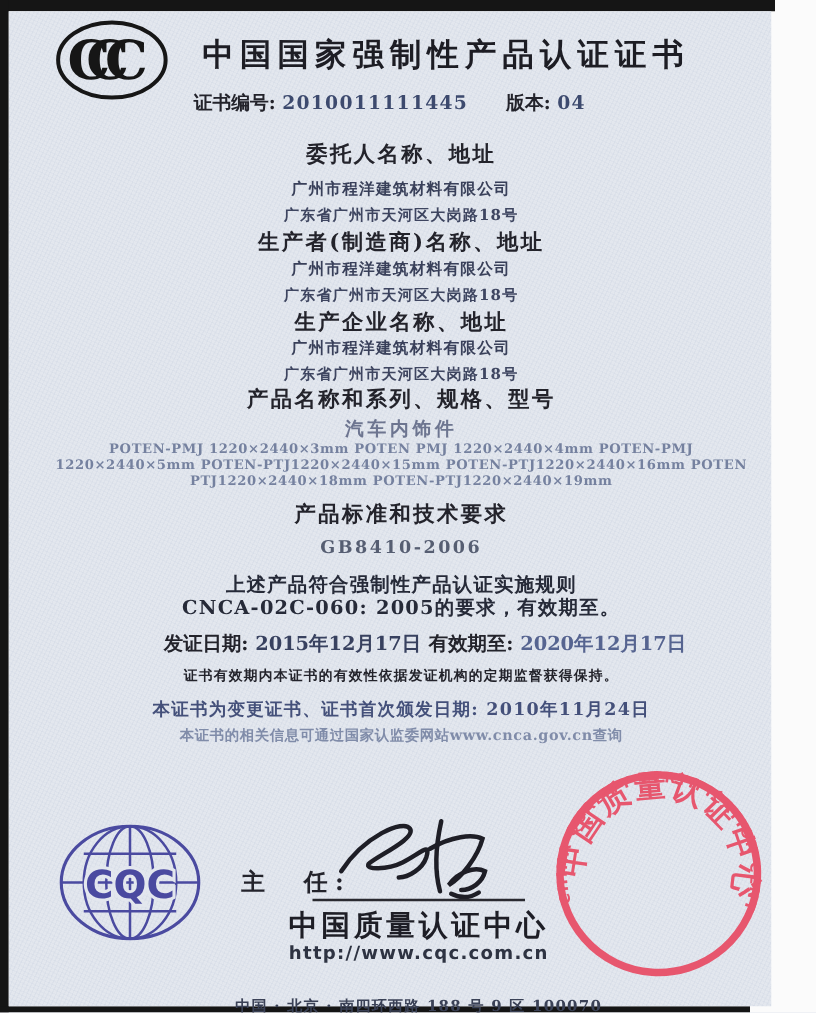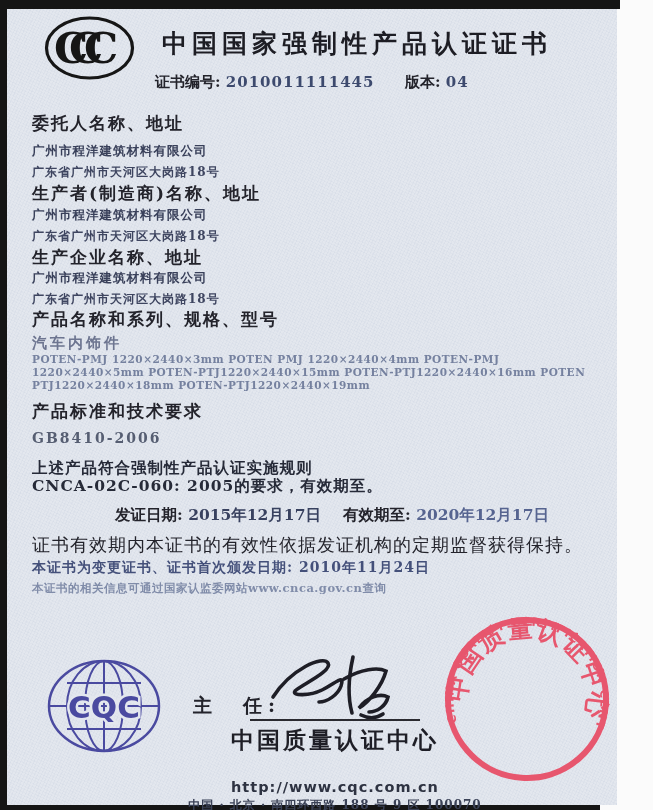--- a/index.html
+++ b/index.html
@@ -13,37 +13,37 @@
   .bar-left{left:0;top:0;width:7px;height:810px;}
   .bar-bottom{left:0;top:805px;width:600px;height:5px;}
   .paper{
     position:absolute;left:7px;top:9px;width:610px;height:796px;
     background:
       repeating-linear-gradient(115deg, rgba(140,158,190,.07) 0 1px, transparent 1px 3px),
       repeating-linear-gradient(25deg, rgba(140,158,190,.05) 0 1px, transparent 1px 3px),
       #e3e7ee;
   }
   .abs{position:absolute;}
-  .row{position:absolute;left:25px;width:600px;white-space:nowrap;}
+  .row{position:absolute;left:14px;width:600px;text-align:center;white-space:nowrap;}
   .h{font-weight:bold;color:#23232b;font-size:17px;letter-spacing:2px;}
   .co{font-weight:bold;color:#39405a;font-size:12.5px;letter-spacing:1px;}
   .addr{font-weight:bold;color:#3e4560;font-size:12px;letter-spacing:1px;}
   .title{
     font-size:25px;font-weight:bold;color:#1d1d24;letter-spacing:5px;
     text-align:center;
   }
   .certline{font-size:15px;font-weight:bold;color:#23232b;text-align:right;}
   .certline .val{color:#3d4a6e;letter-spacing:1px;}
   .models{font-size:10.5px;line-height:13.5px;color:#75819f;letter-spacing:.5px;font-weight:bold;}
   .std{font-size:14px;color:#565e72;font-weight:bold;letter-spacing:2px;}
   .stmt{font-size:15.5px;font-weight:bold;color:#262a38;letter-spacing:1px;}
   .dates{font-size:15.5px;font-weight:bold;color:#23232b;}
   .dates .val{color:#38415f;}
   .dates .val2{color:#566490;}
-  .note1{font-size:18px;font-weight:normal;color:#23232b;letter-spacing:1px;}
+  .note1{font-size:11px;font-weight:bold;color:#23232b;letter-spacing:1px;}
   .note2{font-size:14px;font-weight:bold;color:#44507a;letter-spacing:1px;}
   .note3{font-size:11.5px;font-weight:bold;color:#808ca9;letter-spacing:.5px;}
   .director{font-size:19px;font-weight:bold;color:#23232b;letter-spacing:6px;}
   .sigline{border-bottom:2px solid #2a2a30;}
   .orgname{font-size:23px;font-weight:bold;color:#1e1e26;letter-spacing:3px;text-align:center;}
   .footaddr{font-size:12px;font-weight:bold;color:#3a4156;text-align:center;letter-spacing:1px;}
   .footurl{font-size:14.5px;font-weight:bold;color:#2e3342;text-align:center;letter-spacing:1px;
     font-family:"DejaVu Sans","Liberation Sans",sans-serif;}
 </style>
 </head>
@@ -93,21 +93,21 @@
   <div class="row models" style="top:344px;">POTEN-PMJ 1220×2440×3mm POTEN PMJ 1220×2440×4mm POTEN-PMJ</div>
   <div class="row models" style="top:357px;">1220×2440×5mm POTEN-PTJ1220×2440×15mm POTEN-PTJ1220×2440×16mm POTEN</div>
   <div class="row models" style="top:370px;">PTJ1220×2440×18mm POTEN-PTJ1220×2440×19mm</div>
 
   <div class="row h" style="top:391px;">产品标准和技术要求</div>
   <div class="row std" style="top:421px;">GB8410-2006</div>
 
   <div class="row stmt" style="top:449px;">上述产品符合强制性产品认证实施规则</div>
   <div class="row stmt" style="top:467px;">CNCA-02C-060: 2005的要求，有效期至。</div>
 
-  <div class="abs dates" style="left:108px;top:496px;">
+  <div class="abs dates" style="left:124px;top:496px;">
     <span>发证日期:</span>
     <span class="val">2015年12月17日</span>
   </div>
   <div class="abs dates" style="left:336px;top:496px;">
     <span>有效期至:</span>
     <span class="val2">2020年12月17日</span>
   </div>
 
   <div class="row note1" style="top:524px;">证书有效期内本证书的有效性依据发证机构的定期监督获得保持。</div>
   <div class="row note2" style="top:550px;">本证书为变更证书、证书首次颁发日期: 2010年11月24日</div>
@@ -133,21 +133,21 @@
       <path d="M 8,52 C 26,24 58,10 63,18 C 68,26 36,40 30,46 C 26,51 45,51 57,45 C 71,38 80,28 76,41 C 73,50 62,57 54,57"></path>
       <path d="M 88,12 C 84,30 82,50 87,68"></path>
       <path d="M 79,34 C 96,24 113,22 121,26 C 117,41 104,57 94,63 C 102,52 115,48 123,52 C 121,61 112,67 104,67"></path>
       <path d="M 96,70 C 104,74 112,73 118,69"></path>
     </g>
   </svg>
   <div class="abs sigline" style="left:243px;top:690px;width:170px;height:20px;"></div>
 
   <div class="abs orgname" style="left:148px;top:716px;width:360px;">中国质量认证中心</div>
   <div class="abs footaddr" style="left:113px;top:788px;width:430px;">中国 · 北京 ·  南四环西路 188 号 9 区  100070</div>
-  <div class="abs footurl" style="left:163px;top:770px;width:330px;">http://www.cqc.com.cn</div>
+  <div class="abs footurl" style="left:163px;top:746px;width:330px;">http://www.cqc.com.cn</div>
 
   <svg class="abs" style="left:436px;top:606px;opacity:.92;" width="168" height="168" viewBox="0 0 168 168">
     <g transform="rotate(4 84 84)">
       <circle cx="84" cy="84" r="79" fill="none" stroke="#e84b64" stroke-width="6"></circle>
       <path id="stampArc" d="M 16,112 A 73.5,73.5 0 1 1 152,112" fill="none"></path>
       <text font-size="11.5" font-weight="bold" fill="#e84b64" letter-spacing="1.4" font-family="'DejaVu Sans',sans-serif">
         <textPath href="#stampArc">CHINA QUALITY CERTIFICATION CENTRE</textPath>
       </text>
       <g transform="rotate(10 84 84)">
         <path id="stampInner" d="M 26,102 A 61,61 0 1 1 142,102" fill="none"></path>

